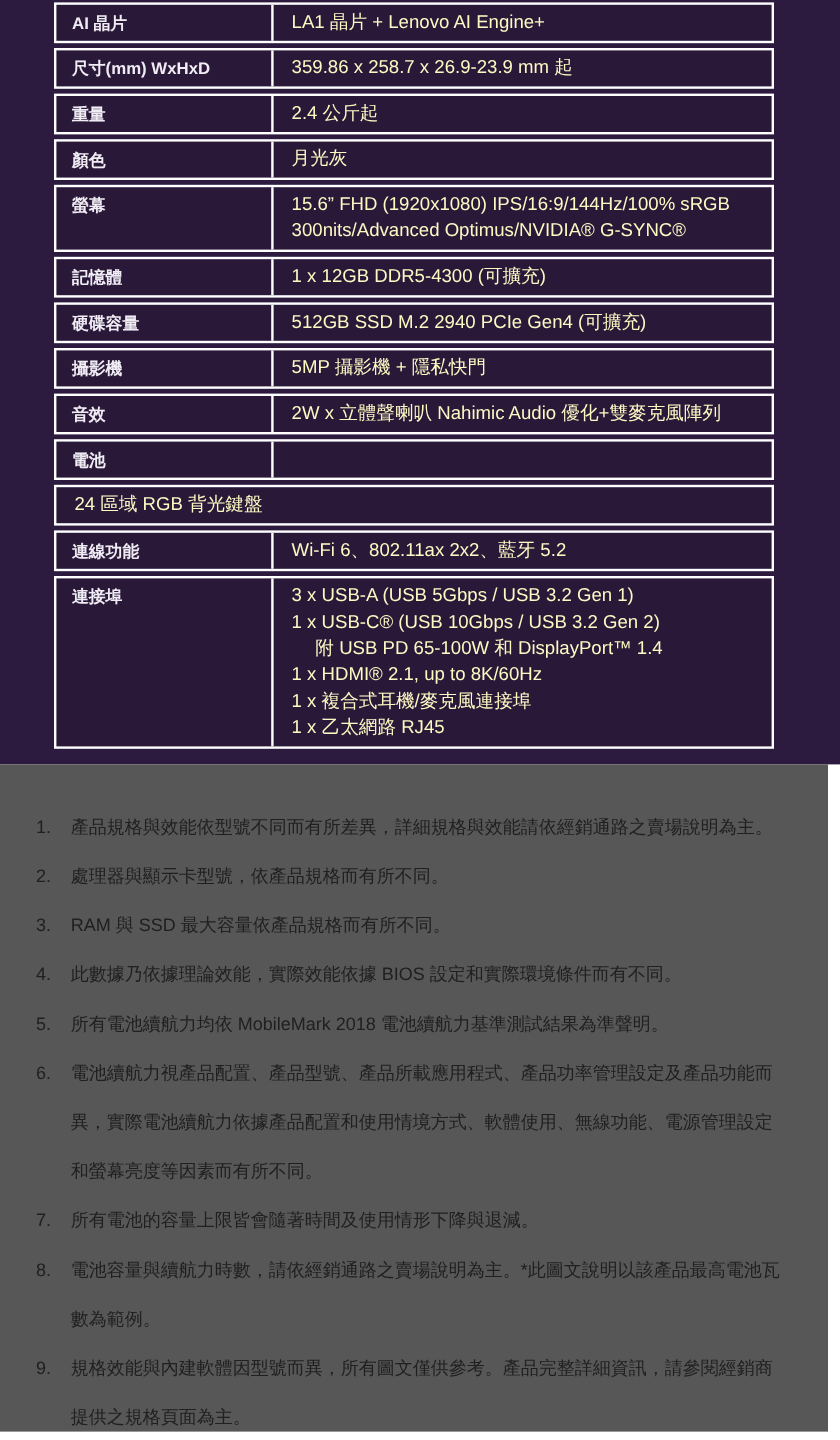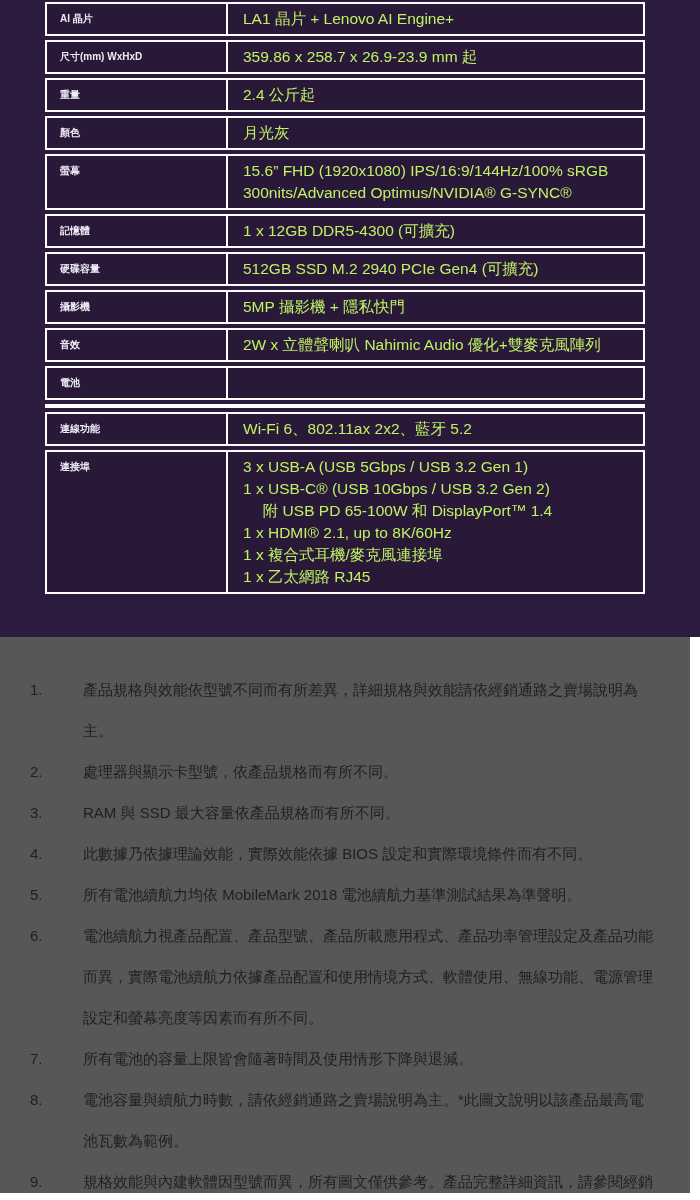--- a/index.html
+++ b/index.html
@@ -28,27 +28,27 @@
     box-sizing:border-box;
   }
   .spec-label{
     width:181px;
     flex:none;
     box-sizing:border-box;
     border-right:2px solid #ffffff;
     padding:4px 8px 4px 13px;
     color:#efecf4;
     font-weight:bold;
-    font-size:10px;
+    font-size:14px;
     line-height:22px;
   }
   .spec-value{
     flex:1;
     padding:4px 6px 4px 15px;
-    color:#bef264;
+    color:#fef9c3;
     font-size:15.5px;
     line-height:22px;
   }
   .spec-line{white-space:pre-wrap;}
 
   
   .footnote-section{
     position:absolute;
     left:0;top:637px;
     width:690px;height:556px;
@@ -57,21 +57,21 @@
     padding:32px 36px 0 30px;
     color:#202020;
   }
   .footnote-list{margin:0;padding:0;list-style:none;}
   .footnote-item{
     display:flex;
     font-size:15px;
     line-height:41px;
   }
   .fn-num{width:29px;flex:none;}
-  .fn-text{flex:1;margin-left:24px;}
+  .fn-text{flex:1;}
 </style>
 </head>
 <body>
 
 <div class="page">
 
   <div class="spec-section">
     <div class="spec-table">
 
     <div class="spec-row">
@@ -126,20 +126,23 @@
         <div class="spec-row">
           <div class="spec-label">音效</div>
           <div class="spec-value">
             <div class="spec-line">2W x 立體聲喇叭 Nahimic Audio 優化+雙麥克風陣列</div>
           </div>
         </div>
         <div class="spec-row">
           <div class="spec-label">電池</div>
         </div>
         <div class="spec-row">
+          <div class="spec-value">
+            <div class="spec-line">24 區域 RGB 背光鍵盤</div>
+          </div>
         </div>
         <div class="spec-row">
           <div class="spec-label">連線功能</div>
           <div class="spec-value">
             <div class="spec-line">Wi-Fi 6、802.11ax 2x2、藍牙 5.2</div>
           </div>
         </div>
         <div class="spec-row">
           <div class="spec-label">連接埠</div>
           <div class="spec-value">

